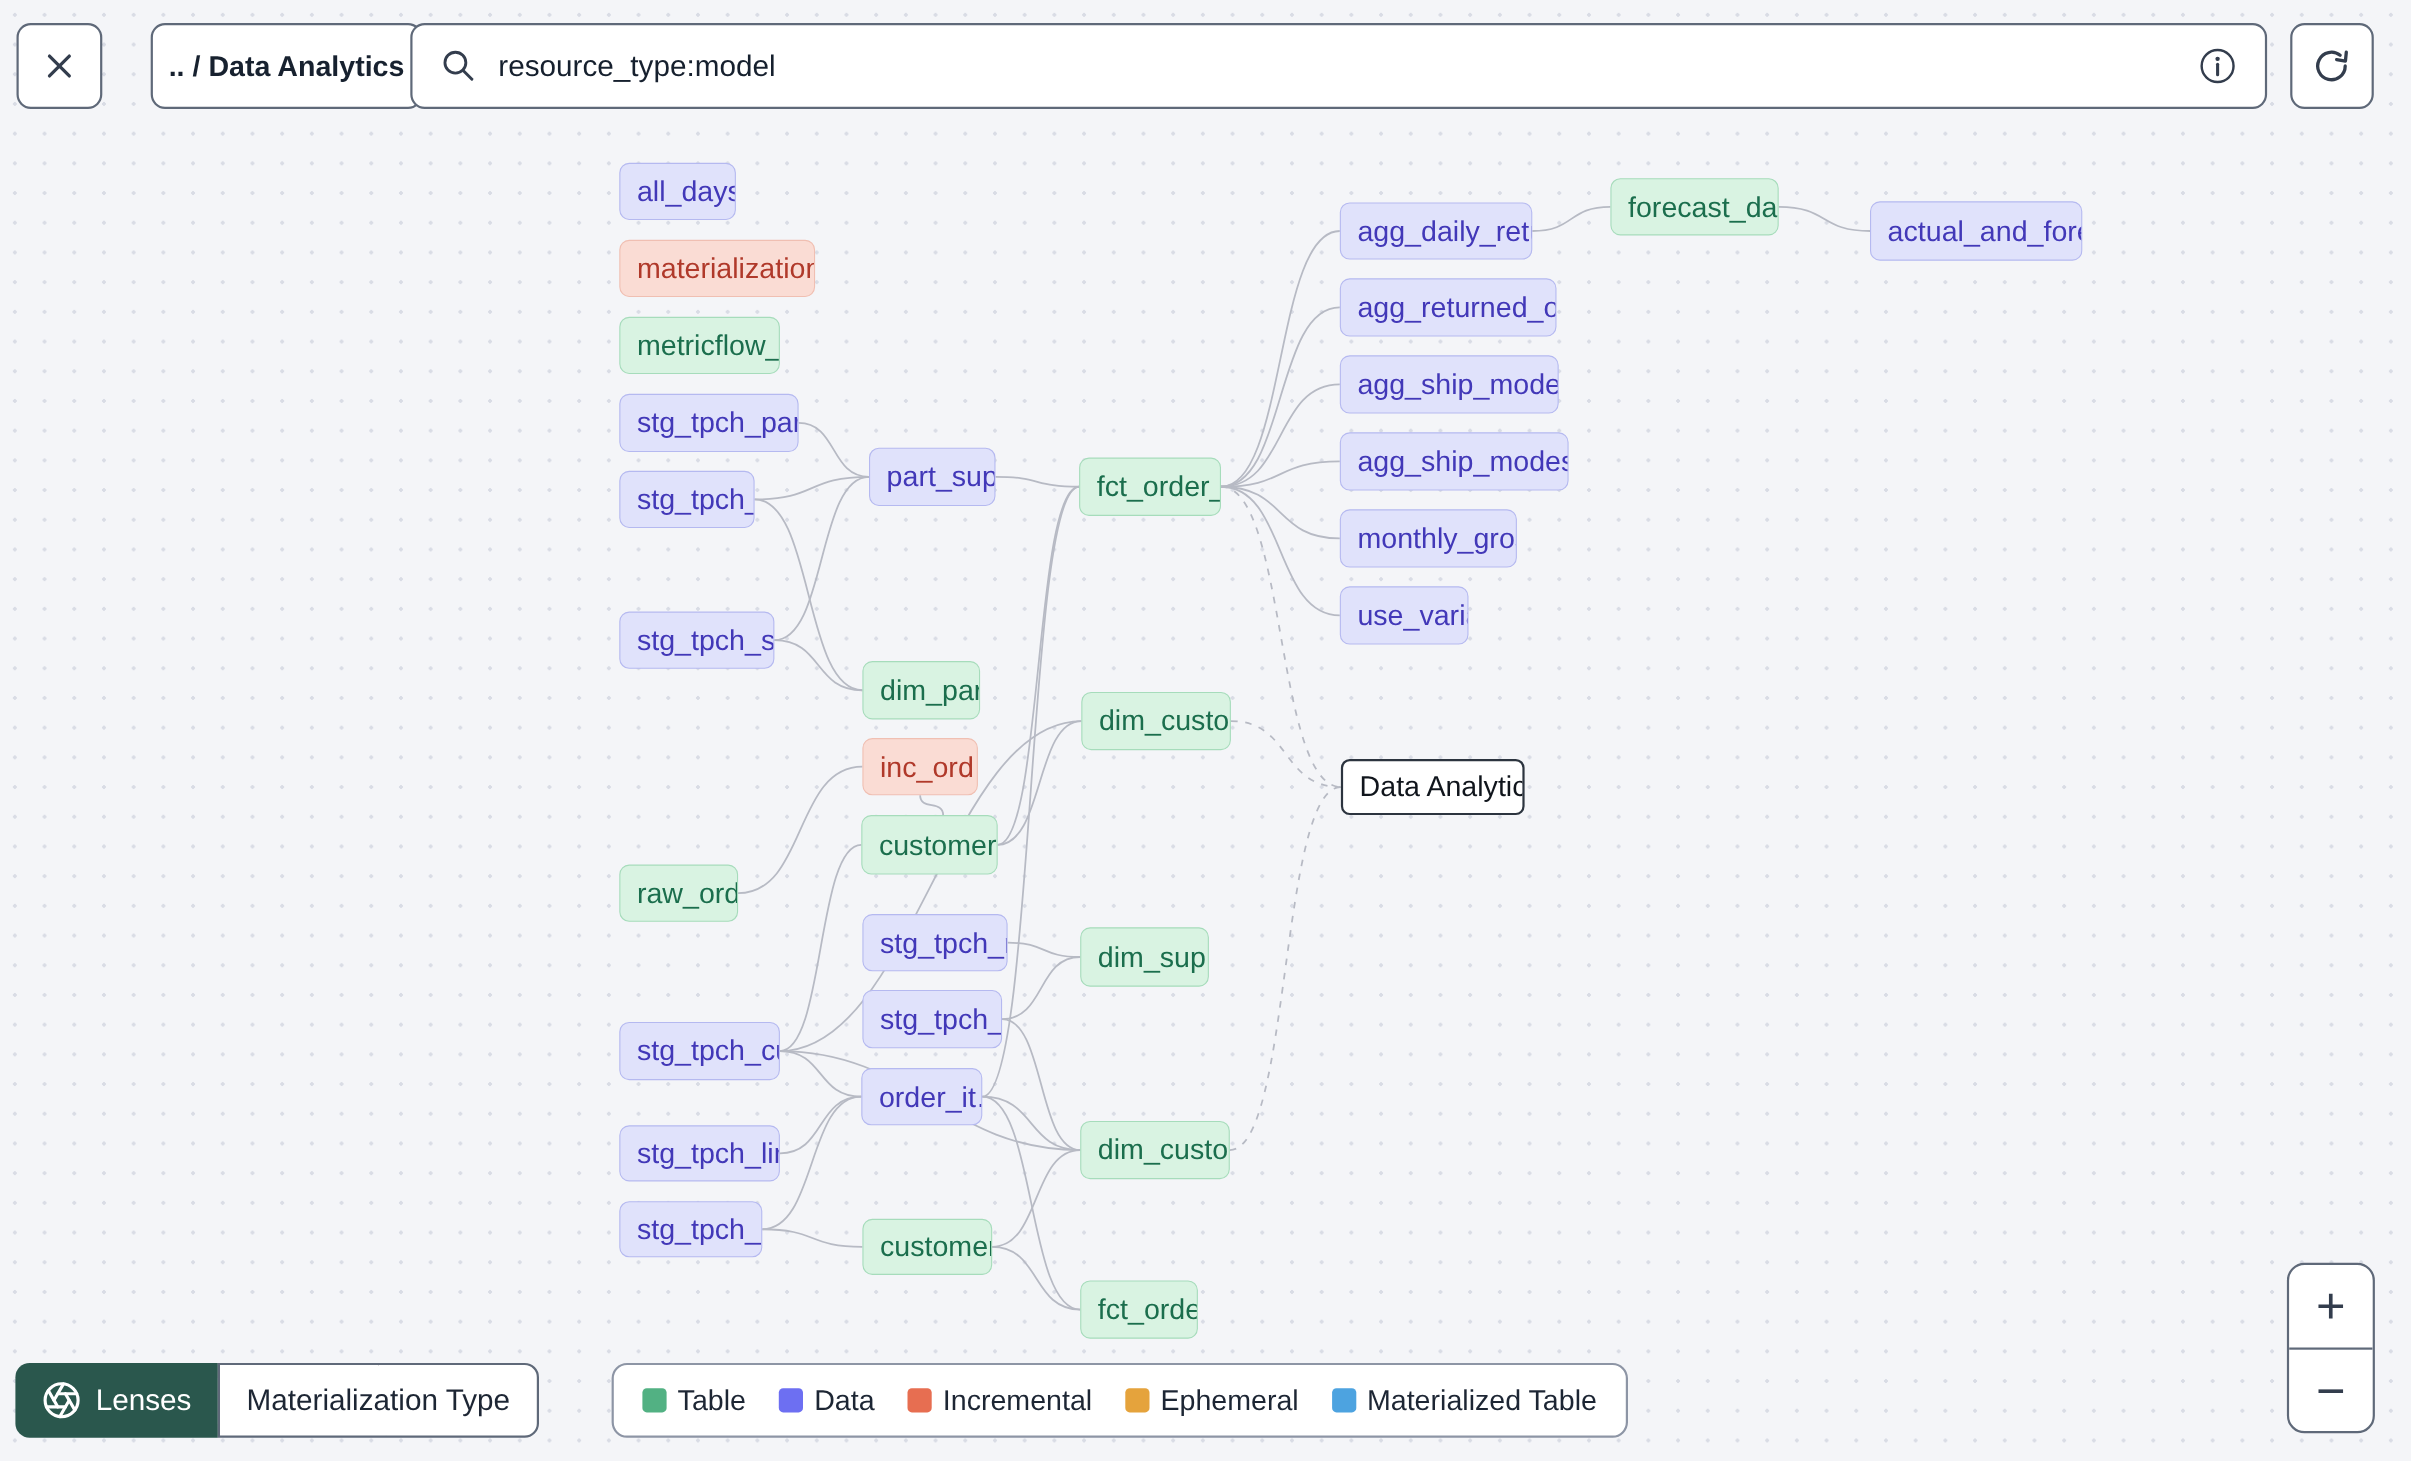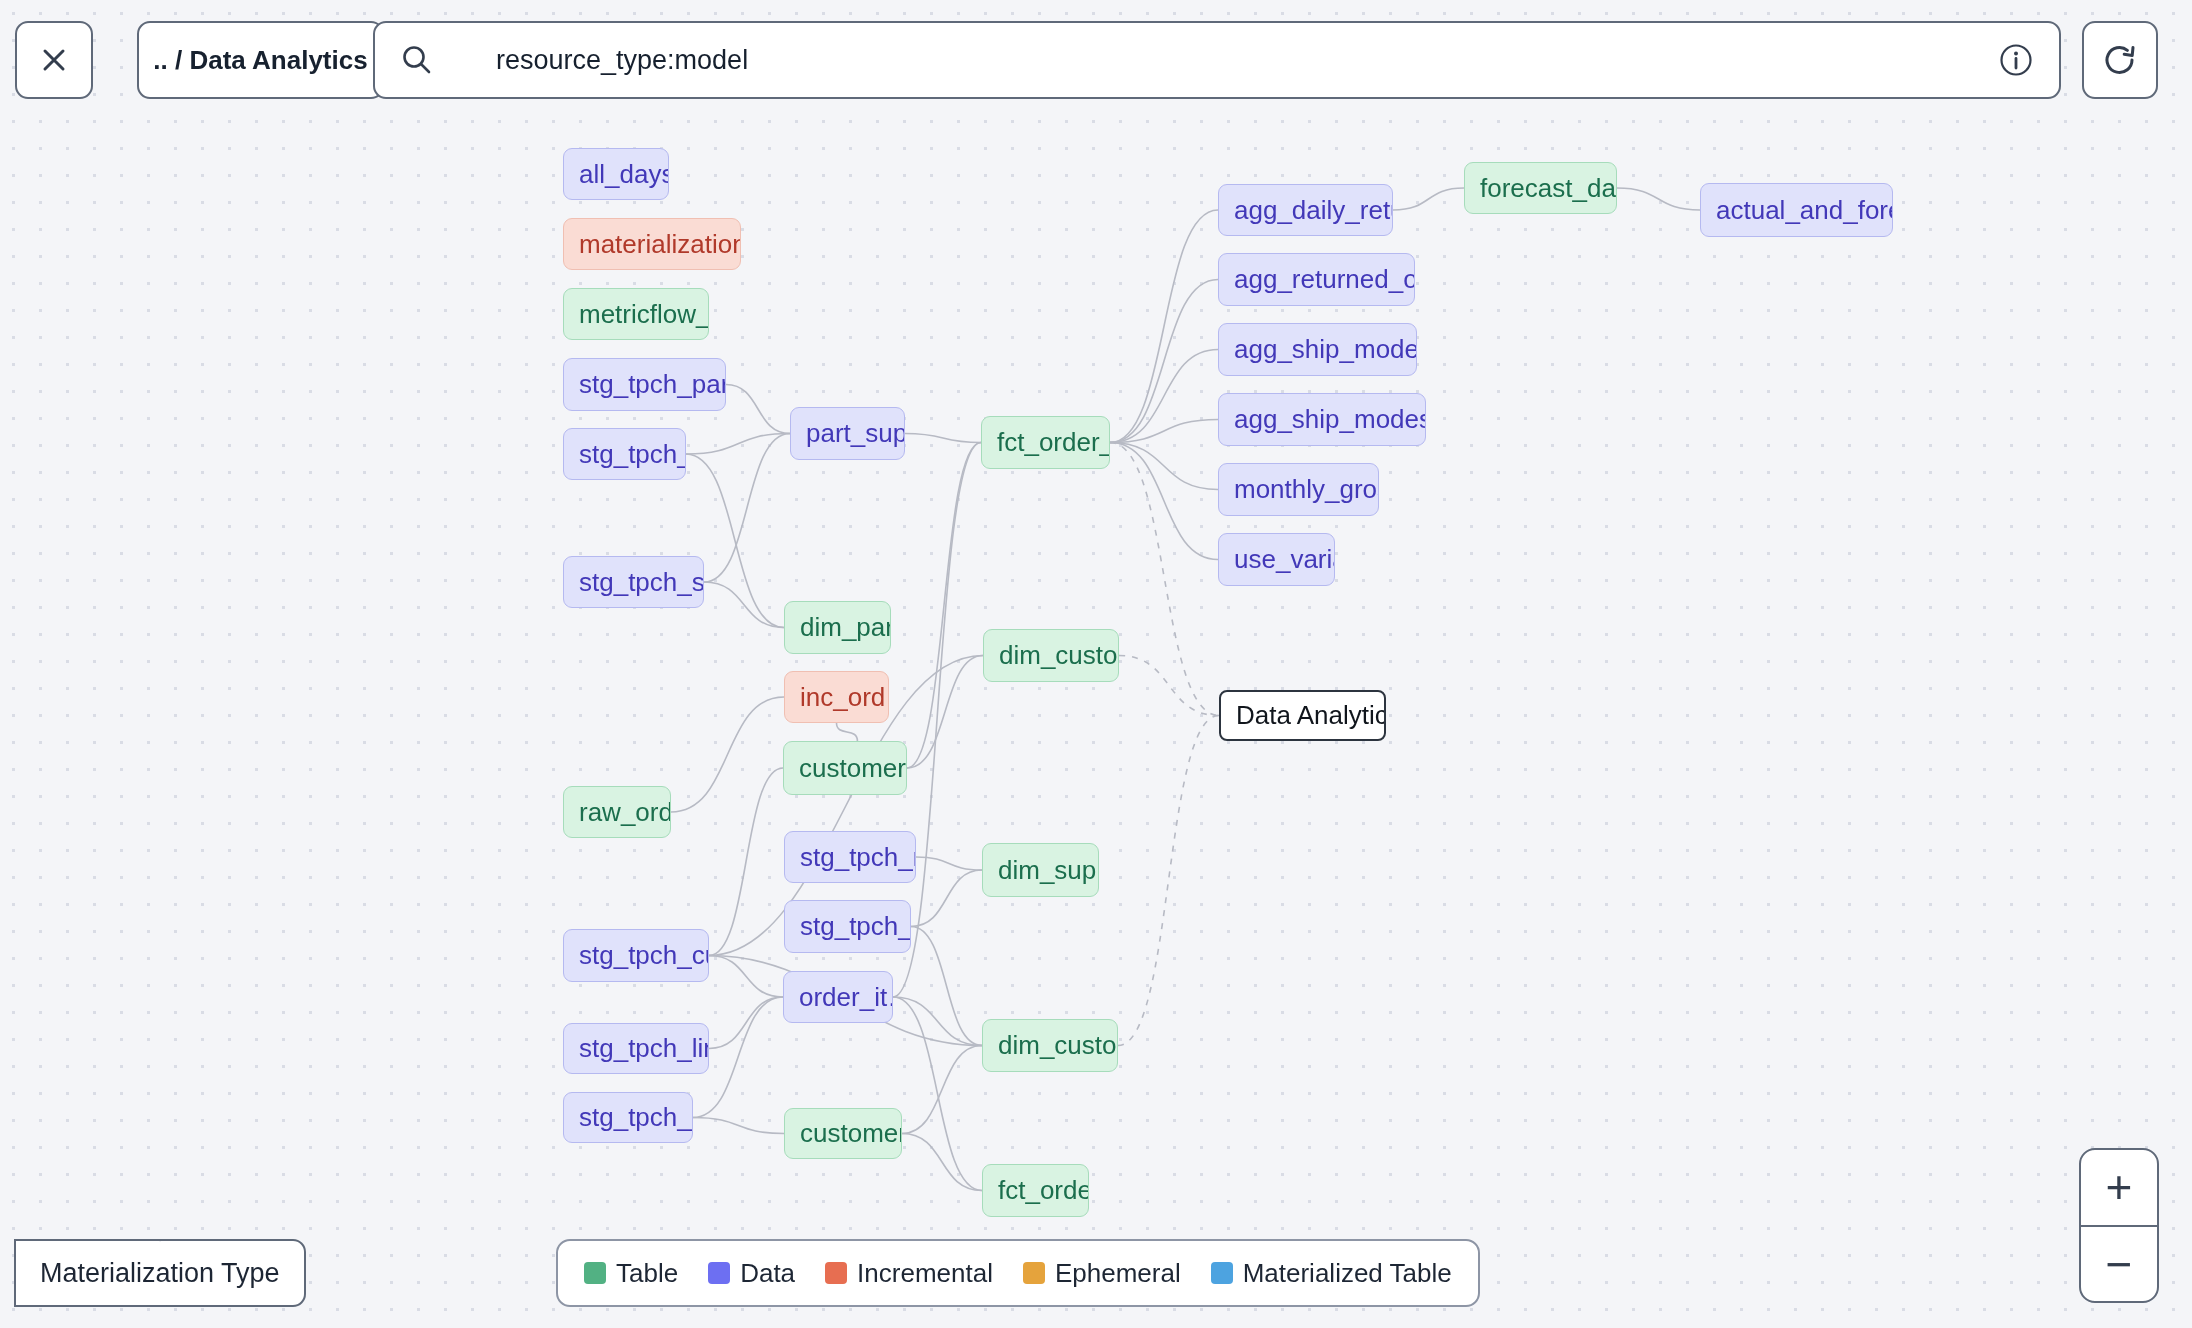--- a/index.html
+++ b/index.html
@@ -16,21 +16,21 @@
     position:absolute; top:21px; height:78px; background:#ffffff;
     border:2px solid #5f6979; border-radius:13px;
     display:flex; align-items:center; justify-content:center;
   }
   .icon-stroke { stroke:#333d4d; fill:none; stroke-linecap:round; stroke-linejoin:round; }
   #close-btn   { left:15px;  width:78px; }
   #crumb-btn   { left:109px; width:247px; font-size:26px; font-weight:700; color:#17212f;margin-left:28px; }
   #search-bar  { left:373px; width:1688px; justify-content:flex-start; padding:0 24px; gap:16px; }
   #search-input {
     flex:1; border:none; outline:none; background:transparent;
-    font-family:inherit; font-size:27px; color:#16202e; font-weight:500;margin-left:43px;
+    font-family:inherit; font-size:27px; color:#16202e; font-weight:500;
   }
   #refresh-btn { left:2082px; width:76px; }
   
   #edge-layer { position:absolute; left:0; top:0; }
   #node-layer { position:absolute; left:0; top:0; width:100%; height:100%;padding-left:21px; }
   .node {
     position:absolute; border:1.5px solid; border-radius:9px;
     display:flex; align-items:center; padding:0 15px;
     font-size:26px; font-weight:500; white-space:nowrap; overflow:hidden;
     cursor:pointer;
@@ -166,20 +166,32 @@
 </div>
 
 <div class="tb-btn" id="refresh-btn">
   <svg width="40" height="40" viewBox="0 0 40 40">
     <path class="icon-stroke" stroke-width="3" d="M32 20 a12.5 12.5 0 1 1 -4.6 -9.7"></path>
     <path class="icon-stroke" stroke-width="3" d="M33 7.5 L32.2 15.5 L24.2 14.2"></path>
   </svg>
 </div>
 
 <div id="lenses-group">
+  <div id="lenses-btn">
+    <svg width="36" height="36" viewBox="0 0 24 24" style="stroke:#ffffff;fill:none;stroke-width:1.9;stroke-linecap:round;stroke-linejoin:round;">
+      <circle cx="12" cy="12" r="10"></circle>
+      <line x1="14.31" y1="8" x2="20.05" y2="17.94"></line>
+      <line x1="9.69" y1="8" x2="21.17" y2="8"></line>
+      <line x1="7.38" y1="12" x2="13.12" y2="2.06"></line>
+      <line x1="9.69" y1="16" x2="3.95" y2="6.06"></line>
+      <line x1="14.31" y1="16" x2="2.83" y2="16"></line>
+      <line x1="16.62" y1="12" x2="10.88" y2="21.94"></line>
+    </svg>
+    <span>Lenses</span>
+  </div>
   <div id="lens-selector">
     <svg width="32" height="32" viewBox="0 0 24 24" class="icon-stroke" style="stroke-width:1.9;">
       <path d="M14 2 H6 a2 2 0 0 0 -2 2 v16 a2 2 0 0 0 2 2 h12 a2 2 0 0 0 2 -2 V8 Z"></path>
       <path d="M14 2 L14 8 L20 8"></path>
       <line x1="8" y1="13" x2="16" y2="13"></line>
       <line x1="8" y1="17" x2="16" y2="17"></line>
     </svg>
     <span>Materialization Type</span>
     <svg width="28" height="28" viewBox="0 0 24 24" class="icon-stroke" style="stroke-width:2.4;margin-left:14px;">
       <polyline points="6 9 12 15 18 9"></polyline>

